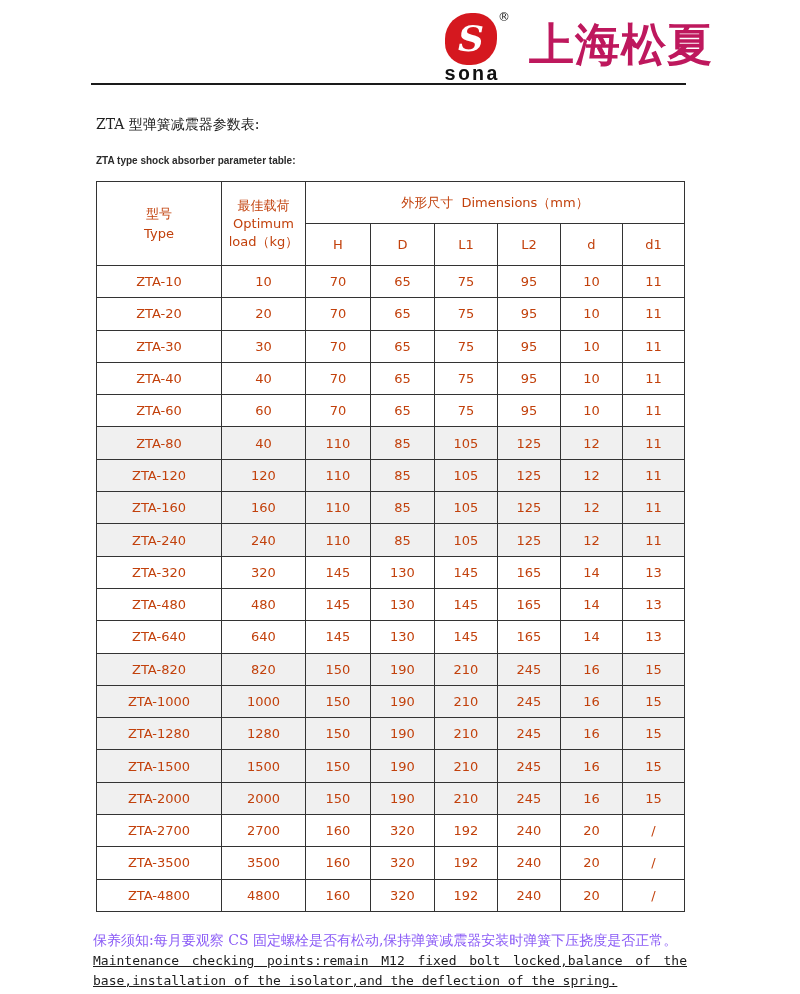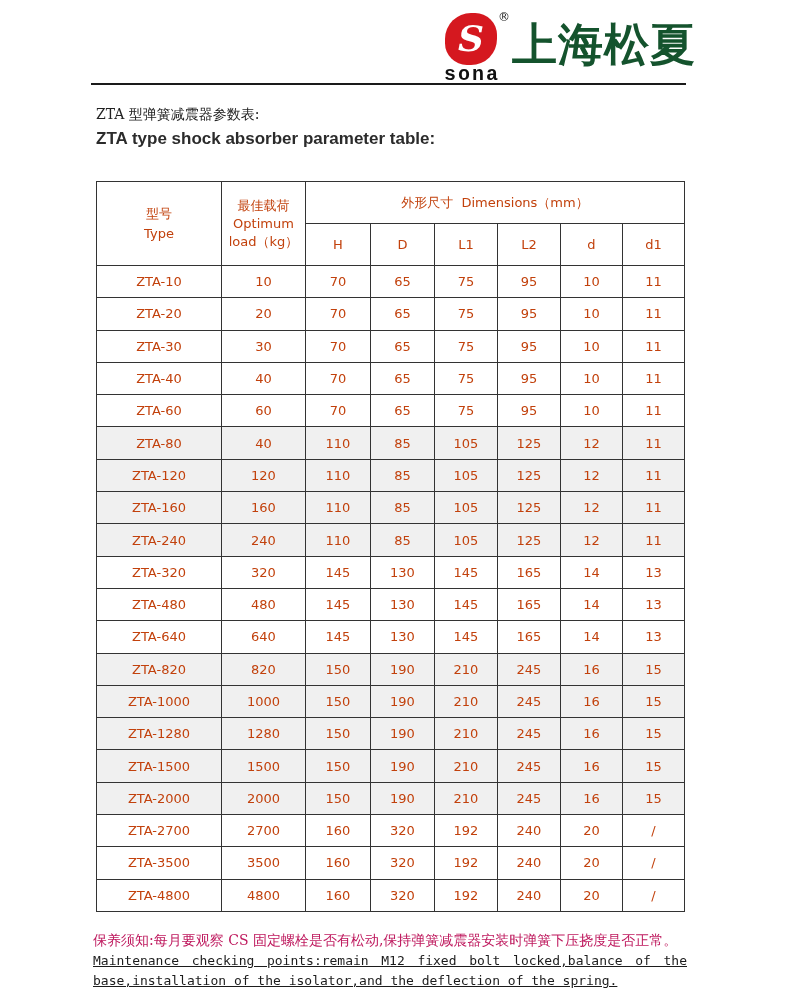--- a/index.html
+++ b/index.html
@@ -47,51 +47,51 @@
     text-align: center;
     width: 62px;
     font-family: Liberation Mono, monospace;
     font-weight: bold;
     font-size: 20px;
     letter-spacing: 2px;
     color: #111111;
     line-height: 18px;
   }
   .company-name {
-    margin-left: 9px;
+    margin-left: 26px;
     margin-top: 8px;
     font-size: 45px;
     line-height: 48px;
     font-weight: 900;
-    color: #14532d;
+    color: #be185d;
     font-family: Liberation Sans, sans-serif;
     letter-spacing: 1px;
     white-space: nowrap;
   }
   .header-rule {
     position: absolute;
     left: 91px; top: 83px;
     width: 595px; height: 2px;
     background: #1a1a1a;
   }
 
   
-  .titles { position: absolute; left: 96px; top: 104px; }
+  .titles { position: absolute; left: 96px; top: 114px; }
   .title-zh {
     font-family: "DejaVu Serif", serif;
     font-size: 14px;
     line-height: 21px;
     color: #222222;
     white-space: nowrap;
   }
   .title-en {
-    margin-top: 4px;
+    margin-top: 16px;
     font-family: "Liberation Sans", sans-serif;
     font-weight: bold;
-    font-size: 17px;
+    font-size: 10px;
     line-height: 20px;
     color: #2b2b2b;
     white-space: nowrap;
   }
 
   
   .param-table {
     position: absolute;
     left: 96px; top: 181px;
     width: 588px;
@@ -114,21 +114,21 @@
   .hdr-line { line-height: 20px; }
   .hdr-small { line-height: 18px; }
   .dims-head span { padding: 0 2px; }
 
   
   .footer { position: absolute; left: 93px; top: 930px; width: 596px; }
   .footer-zh {
     font-family: "DejaVu Serif", serif;
     font-size: 14px;
     line-height: 21px;
-    color: #be185d;
+    color: #8b5cf6;
     white-space: nowrap;
   }
   .footer-en {
     width: 594px;
     font-family: "DejaVu Sans Mono", monospace;
     font-size: 13px;
     line-height: 20px;
     color: #1c1c1c;
     text-align: justify;
     text-decoration: underline;

